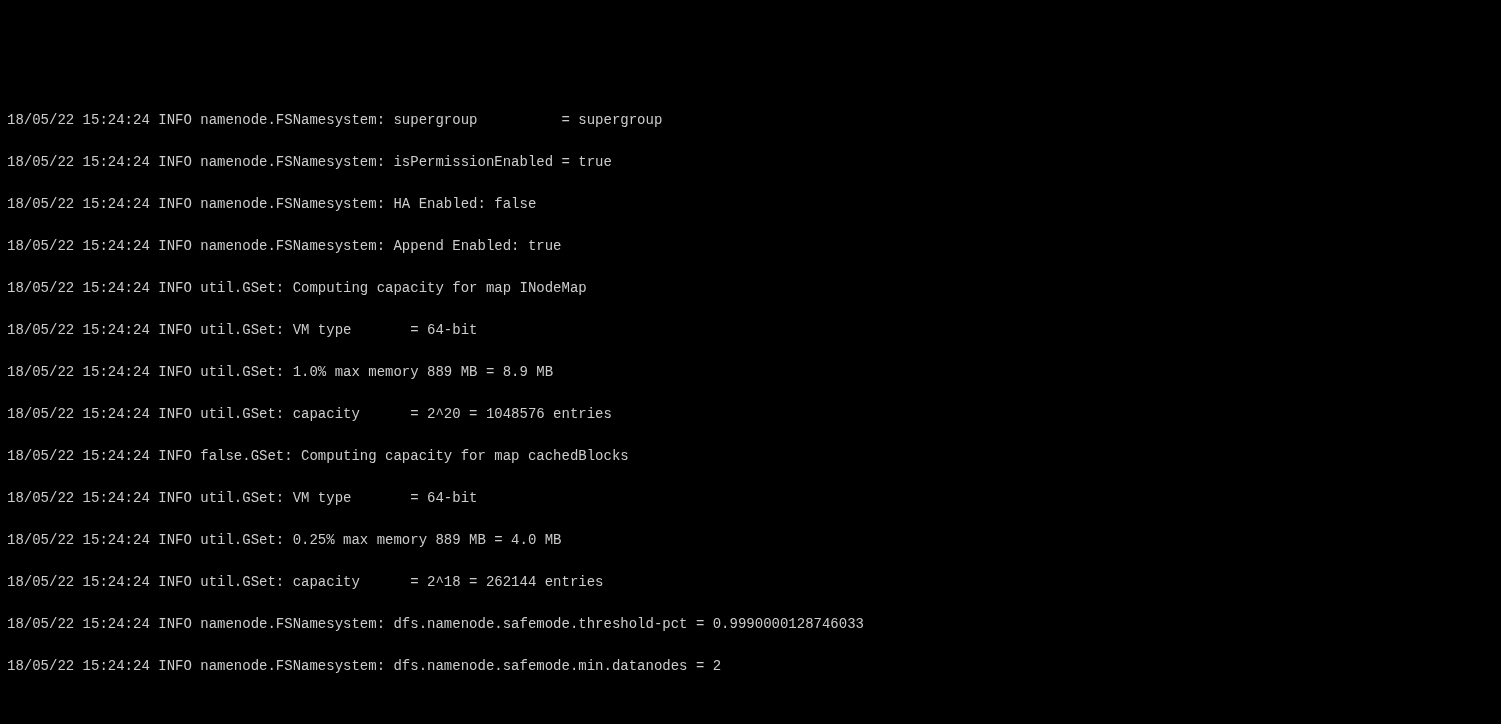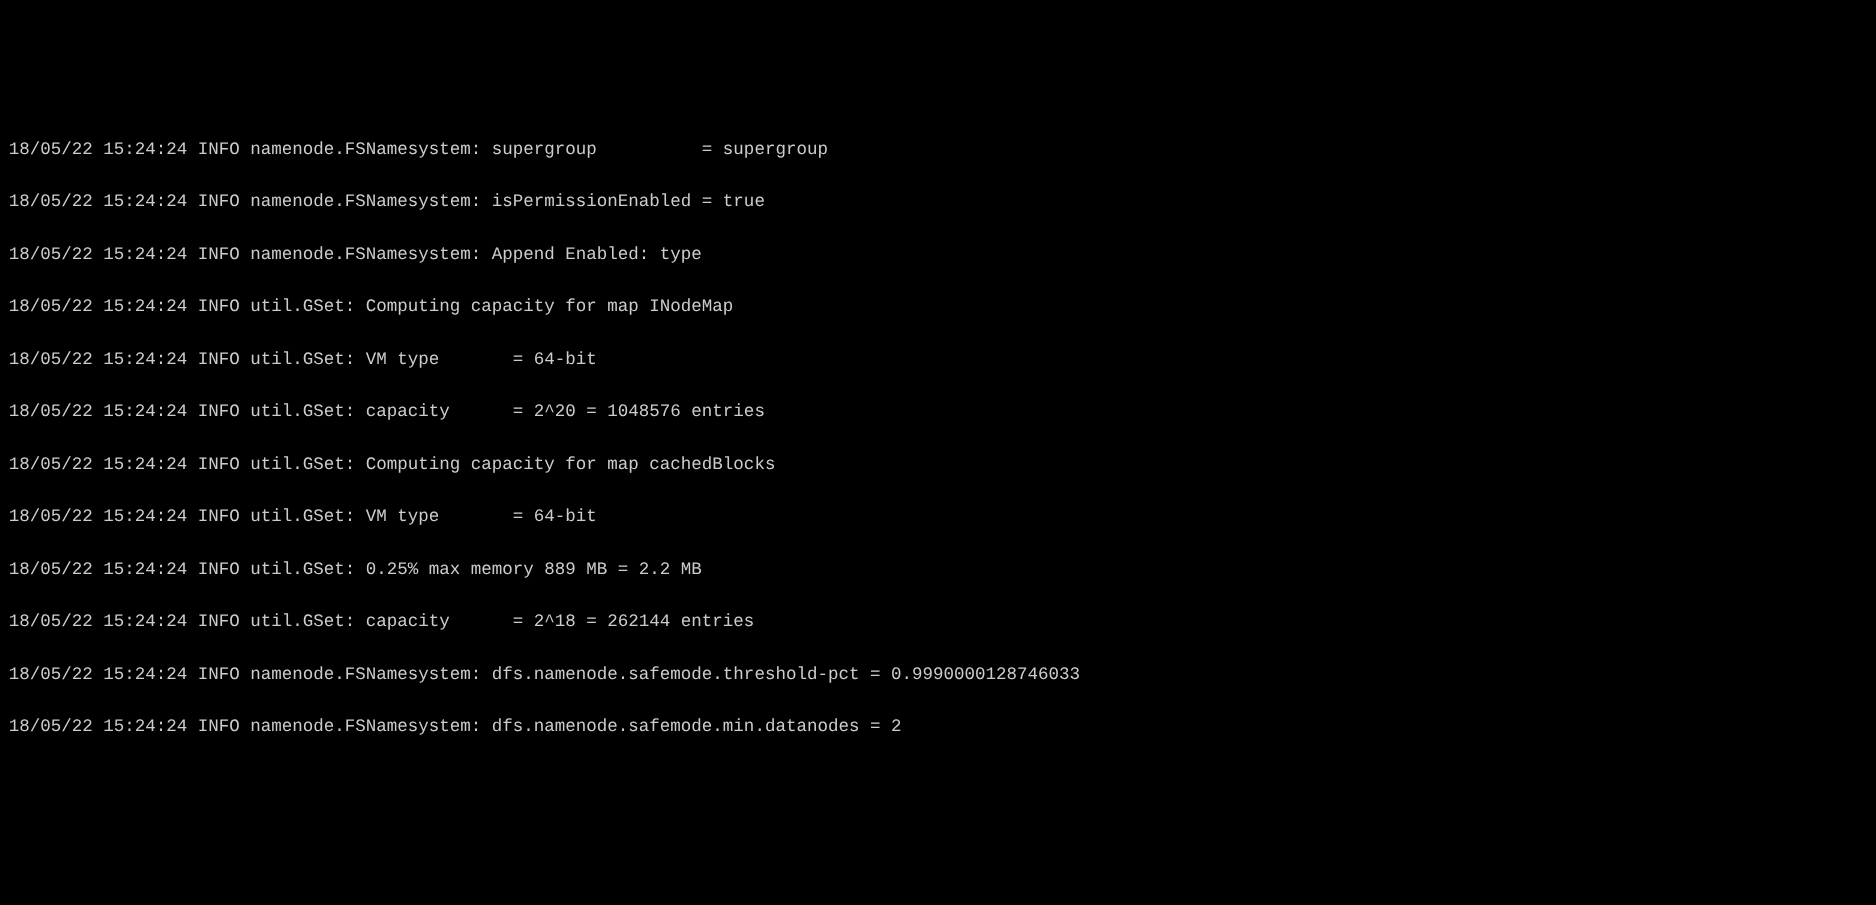--- a/index.html
+++ b/index.html
@@ -18,27 +18,29 @@
     }
   </style>
 </head>
 <body>
 
 
 
 <div>
 <span class="line"><span>18/05/22 15:24:24 INFO </span><span>namenode.FSNamesystem: supergroup          = supergroup</span></span>
 <span class="line"><span>18/05/22 15:24:24 INFO </span><span>namenode.FSNamesystem: isPermissionEnabled = true</span></span>
-<span class="line"><span>18/05/22 15:24:24 INFO </span><span>namenode.FSNamesystem: Append Enabled: type</span></span>
+<span class="line"><span>18/05/22 15:24:24 INFO </span><span>namenode.FSNamesystem: HA Enabled: false</span></span>
+<span class="line"><span>18/05/22 15:24:24 INFO </span><span>namenode.FSNamesystem: Append Enabled: true</span></span>
 <span class="line"><span>18/05/22 15:24:24 INFO </span><span>util.GSet: Computing capacity for map INodeMap</span></span>
 <span class="line"><span>18/05/22 15:24:24 INFO </span><span>util.GSet: VM type       = 64-bit</span></span>
+<span class="line"><span>18/05/22 15:24:24 INFO </span><span>util.GSet: 1.0% max memory 889 MB = 8.9 MB</span></span>
 <span class="line"><span>18/05/22 15:24:24 INFO </span><span>util.GSet: capacity      = 2^20 = 1048576 entries</span></span>
-<span class="line"><span>18/05/22 15:24:24 INFO </span><span>util.GSet: Computing capacity for map cachedBlocks</span></span>
+<span class="line"><span>18/05/22 15:24:24 INFO </span><span>false.GSet: Computing capacity for map cachedBlocks</span></span>
 <span class="line"><span>18/05/22 15:24:24 INFO </span><span>util.GSet: VM type       = 64-bit</span></span>
-<span class="line"><span>18/05/22 15:24:24 INFO </span><span>util.GSet: 0.25% max memory 889 MB = 2.2 MB</span></span>
+<span class="line"><span>18/05/22 15:24:24 INFO </span><span>util.GSet: 0.25% max memory 889 MB = 4.0 MB</span></span>
 <span class="line"><span>18/05/22 15:24:24 INFO </span><span>util.GSet: capacity      = 2^18 = 262144 entries</span></span>
 <span class="line"><span>18/05/22 15:24:24 INFO </span><span>namenode.FSNamesystem: dfs.namenode.safemode.threshold-pct = 0.9990000128746033</span></span>
 <span class="line"><span>18/05/22 15:24:24 INFO </span><span>namenode.FSNamesystem: dfs.namenode.safemode.min.datanodes = 2</span></span>
 
 
 
 
 
 
 

